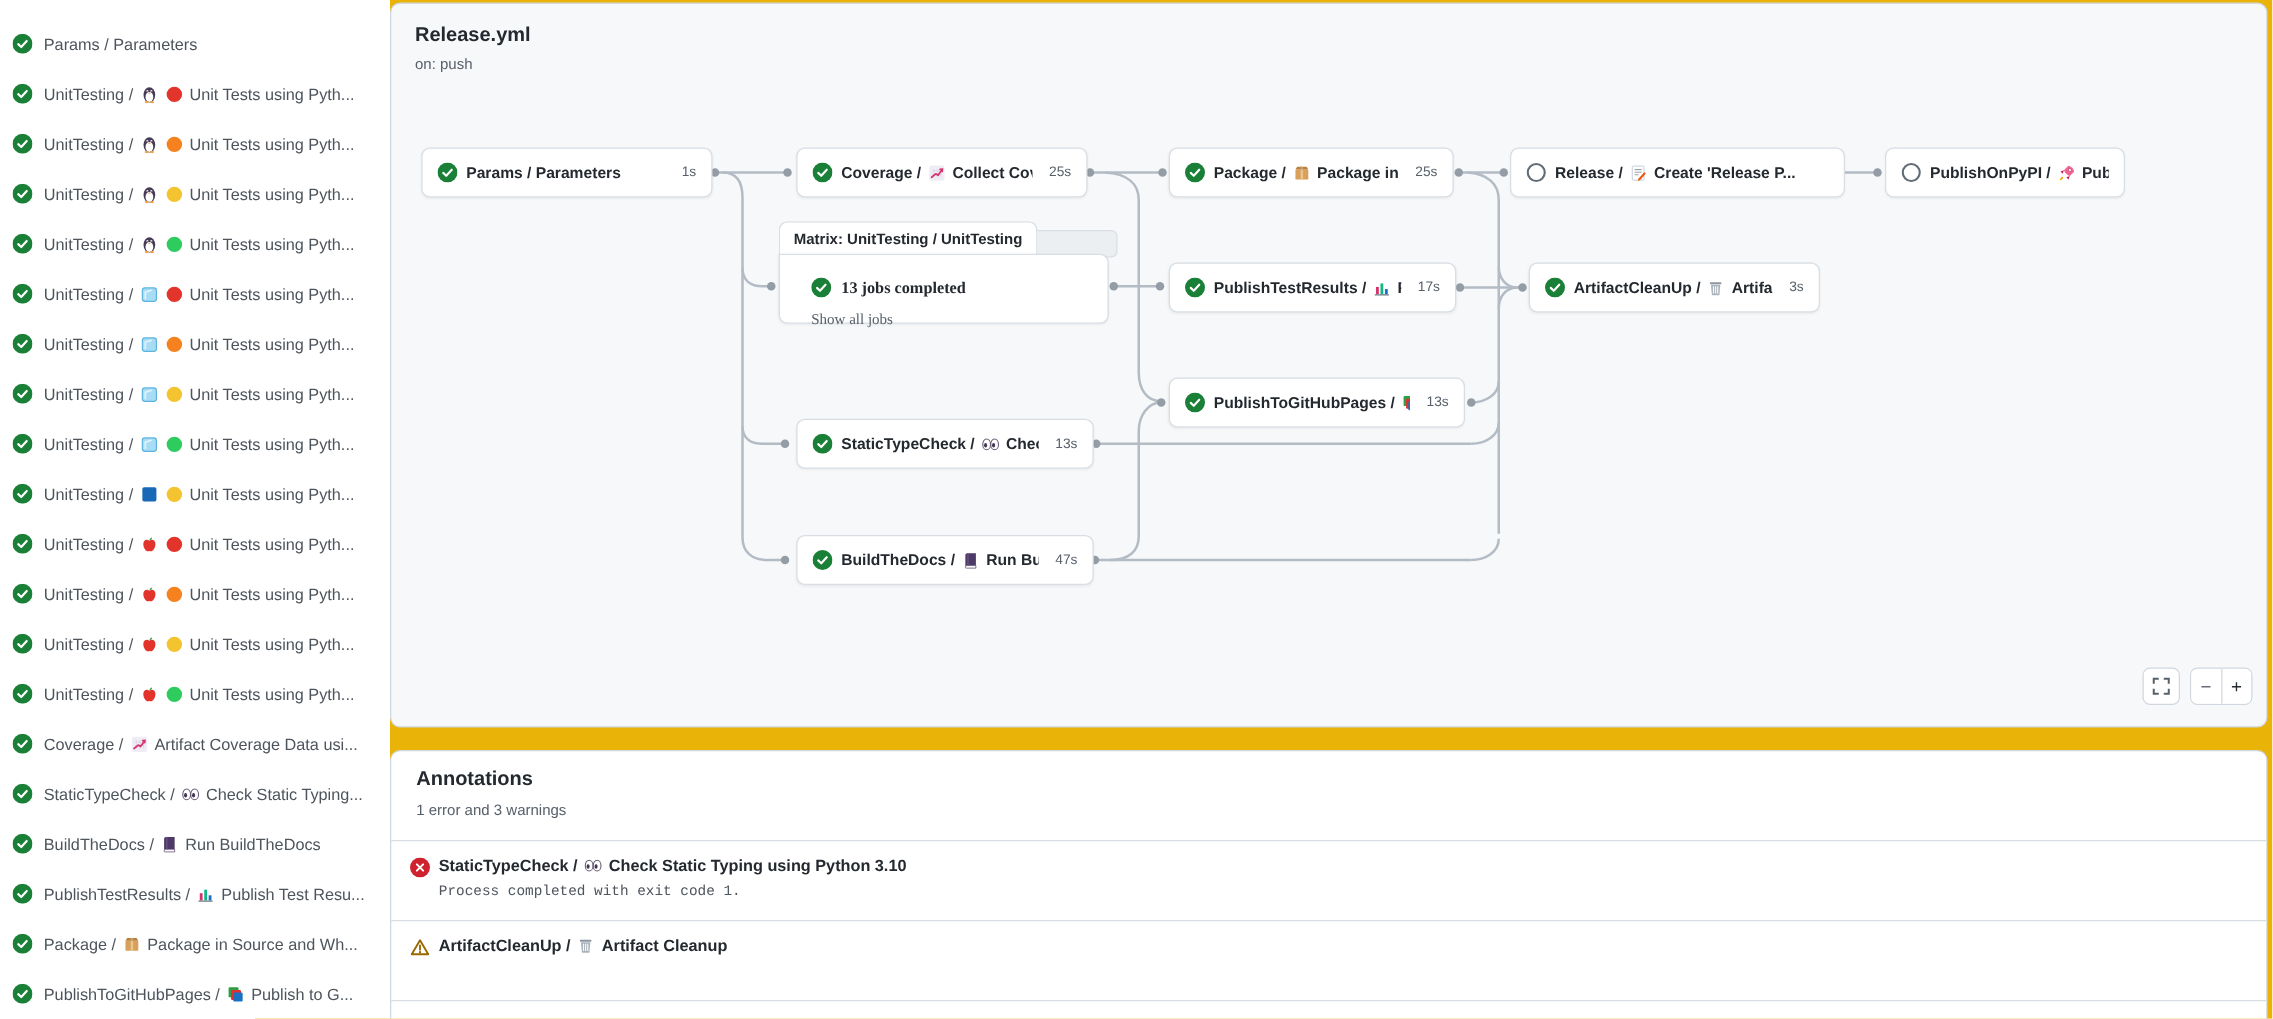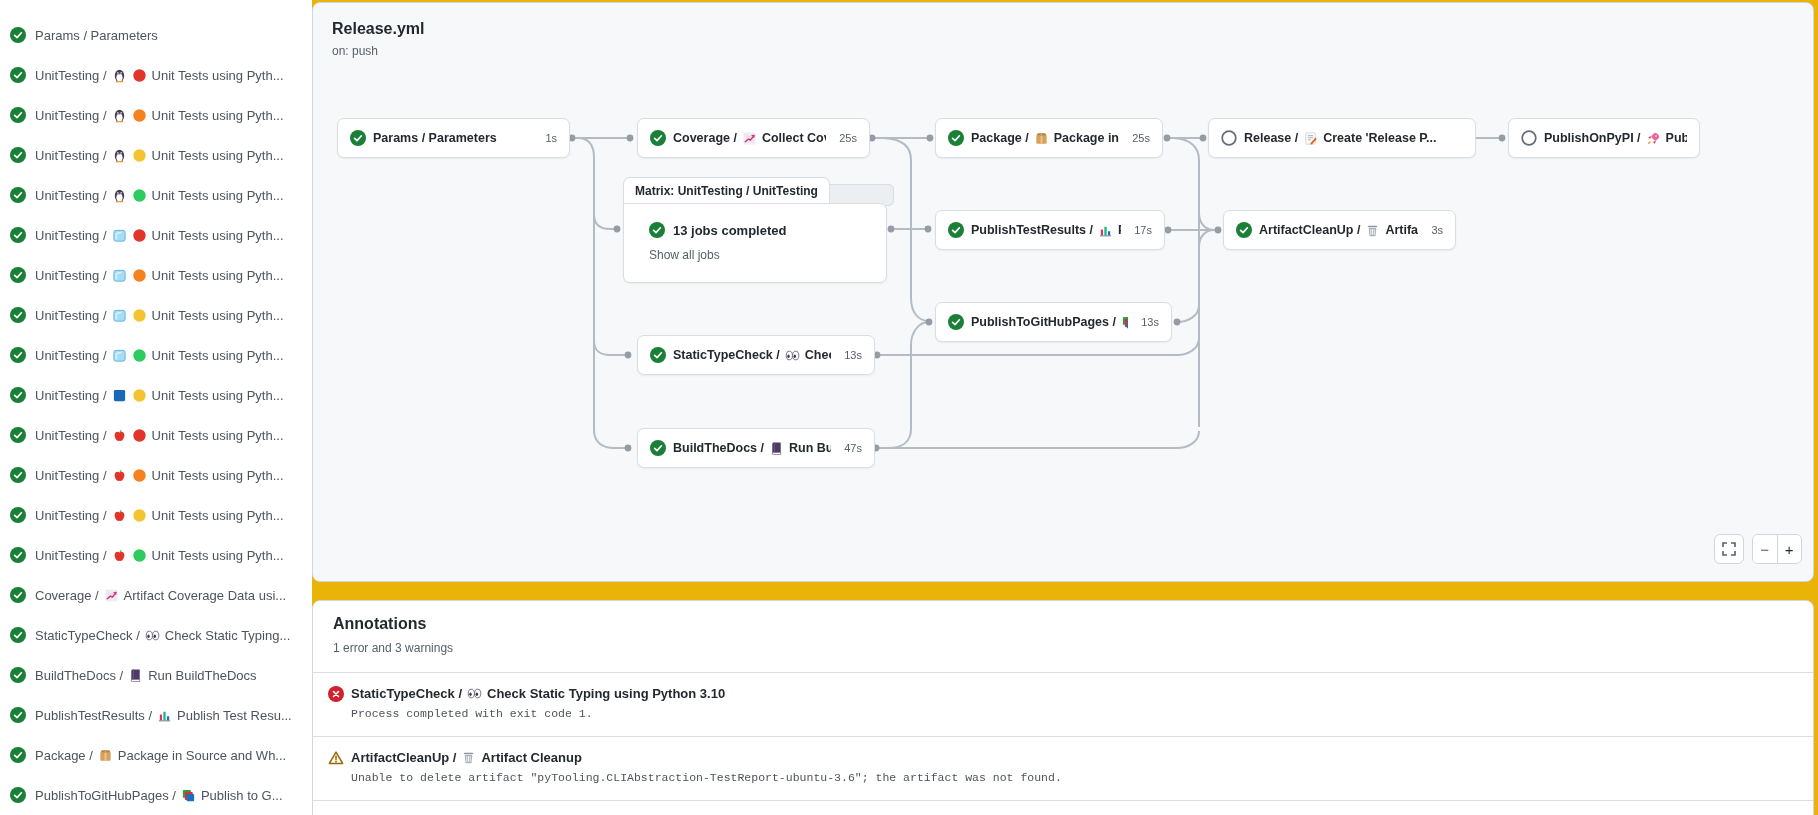--- a/index.html
+++ b/index.html
@@ -22,21 +22,21 @@
   svg.edges{position:absolute;left:0;top:0;width:1818px;height:815px;pointer-events:none;}
   svg.edges path{stroke:#b3bcc5;stroke-width:2;fill:none;}
   svg.edges circle{fill:#949da6;}
 
   .node{position:absolute;height:40px;background:#fff;border:1px solid #d8dee4;border-radius:7px;display:flex;align-items:center;gap:7px;padding:0 12px;box-sizing:border-box;box-shadow:0 1px 2px rgba(31,35,40,.06);cursor:pointer;z-index:3;}
   .node .label{display:inline-flex;align-items:center;gap:5px;font-size:12.5px;font-weight:bold;color:#24292f;white-space:nowrap;overflow:hidden;}
   .node .duration{margin-left:auto;font-size:11px;color:#57606a;padding-left:6px;flex:0 0 auto;}
 
   .matrix-ghost{position:absolute;left:812px;top:184px;width:80px;height:20px;background:#eceff2;border:1px solid #d8dee4;border-radius:5px;z-index:1;}
   .matrix-tab{position:absolute;left:623px;top:177px;height:27px;background:#fff;border:1px solid #d8dee4;border-bottom:none;border-radius:7px 7px 0 0;display:flex;align-items:center;padding:0 11px;font-size:12px;font-weight:bold;color:#24292f;box-sizing:border-box;z-index:2;}
-  .matrix-card{position:absolute;left:623px;top:203px;width:264px;height:80px;background:#fff;border:1px solid #d8dee4;border-radius:0 7px 7px 7px;box-sizing:border-box;z-index:3;box-shadow:0 1px 2px rgba(31,35,40,.06);}
+  .matrix-card{position:absolute;left:623px;top:203px;width:264px;height:56px;background:#fff;border:1px solid #d8dee4;border-radius:0 7px 7px 7px;box-sizing:border-box;z-index:3;box-shadow:0 1px 2px rgba(31,35,40,.06);font-family:Liberation Serif, serif;}
   .matrix-summary{position:absolute;left:25px;top:18px;display:flex;align-items:center;gap:8px;font-size:13px;font-weight:bold;color:#24292f;}
   .matrix-link{position:absolute;left:25px;top:44px;font-size:12px;color:#57606a;cursor:pointer;}
 
   .controls{position:absolute;left:1714px;top:534px;display:flex;gap:8px;z-index:4;}
   .btn-full{width:30px;height:30px;background:#fff;border:1px solid #d0d7de;border-radius:6px;display:flex;align-items:center;justify-content:center;cursor:pointer;box-sizing:border-box;}
   .zoom-pair{display:flex;width:50px;height:30px;background:#fff;border:1px solid #d0d7de;border-radius:6px;box-sizing:border-box;overflow:hidden;}
   .zoom-btn{flex:1;display:flex;align-items:center;justify-content:center;font-size:15px;color:#57606a;cursor:pointer;background:#fff;border:none;padding:0;font-family:"Liberation Sans",sans-serif;}
   .zoom-btn.plus{border-left:1px solid #d0d7de;color:#24292f;}
 
   
@@ -819,19 +819,19 @@
           <div class="ann-body"><div class="ttl">
               <span>ArtifactCleanUp /</span>
               <span class="ic">
                 <svg viewBox="0 0 16 16">
                   <rect x="3" y="3" width="10" height="1.6" rx=".8" fill="#8c959f"></rect>
                   <path d="M4 5.2 H12 L11.2 14 H4.8 Z" fill="#aab3bb"></path>
                   <path d="M6.2 6.5 V12.5 M8 6.5 V12.5 M9.8 6.5 V12.5" stroke="#f6f8fa" stroke-width="1"></path>
                 </svg>
               </span>
               <span>Artifact Cleanup</span>
-            </div><div class="msg">Unable to delete artifact "pyTooling.CLIAbstraction-TestReport-ubuntu-3.6"; the artifact was not found.</div></div>
+            </div></div>
         </div>
         <div class="ann-row stub"></div>
       </div>
   </section>
 
 </div>
 
 </body></html>

